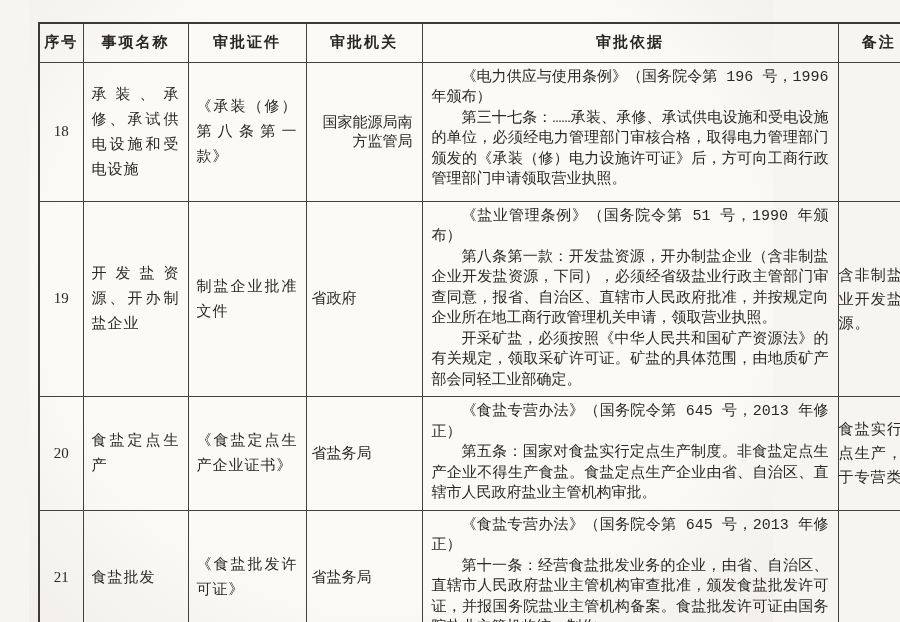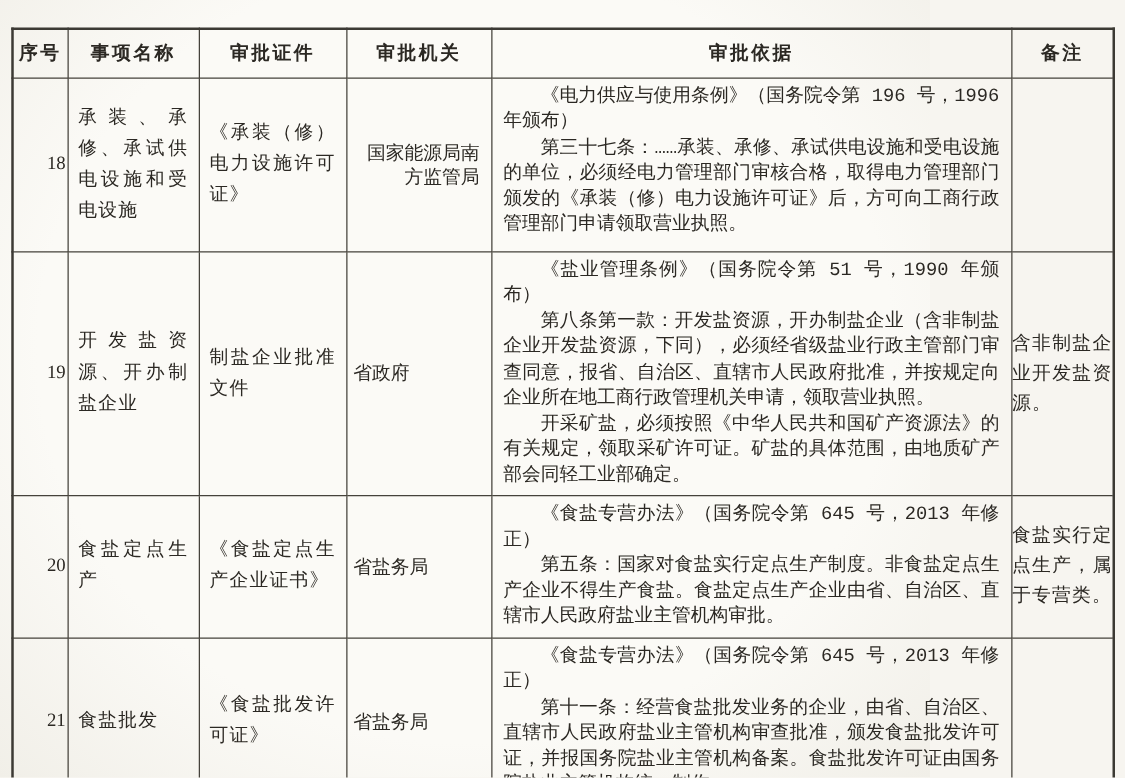--- a/index.html
+++ b/index.html
@@ -5,20 +5,21 @@
   html, body {
     margin: 0; padding: 0;
     width: 900px; height: 622px;
     overflow: hidden;
     background: #f7f5f0;
   }
   .page {
     position: relative;
     width: 744px; height: 622px;
     background: radial-gradient(ellipse at 50% 45%, #fbfaf6 65%, #f1efe8 100%);
+    margin-left: 29px;
   }
   table.approval {
     position: absolute;
     left: 9px; top: 22px;
     width: 881px; height: 588px;
     border-collapse: collapse;
     table-layout: fixed;
     border: 2.5px solid #3c3a34;
   }
   .approval th, .approval td {
@@ -38,21 +39,21 @@
     font-family: "Liberation Serif", "DejaVu Serif", serif;
     font-size: 15px;
   }
   tr.h-head { height: 39px; }
   tr.r18 { height: 139px; }
   tr.r19 { height: 183px; }
   tr.r20 { height: 110px; }
   tr.r21 { height: 117px; }
 
   .c-no {
-    text-align: right;
+    text-align: center;
     vertical-align: middle;
   }
   .c-name, .c-cert {
     padding: 0 8px;
     text-align: justify;
     line-height: 25px;
     vertical-align: middle;
     letter-spacing: 1px;
   }
   .c-auth {
@@ -104,21 +105,21 @@
       <th>事项名称</th>
       <th>审批证件</th>
       <th>审批机关</th>
       <th>审批依据</th>
       <th>备注</th>
     </tr>
 
     <tr class="r18">
       <td class="c-no">18</td>
       <td class="c-name">承装、承修、承试供电设施和受电设施</td>
-      <td class="c-cert">《承装（修）电力设施许可证》</td>
+      <td class="c-cert">《承装（修）第八条第一款》</td>
       <td class="c-auth wrap">国家能源局南方监管局</td>
       <td class="c-basis">
         <p>《电力供应与使用条例》（国务院令第 196 号，1996 年颁布）</p>
         <p>第三十七条：……承装、承修、承试供电设施和受电设施的单位，必须经电力管理部门审核合格，取得电力管理部门颁发的《承装（修）电力设施许可证》后，方可向工商行政管理部门申请领取营业执照。</p>
       </td>
       <td class="c-remark"></td>
     </tr>
 
     <tr class="r19">
       <td class="c-no">19</td>

